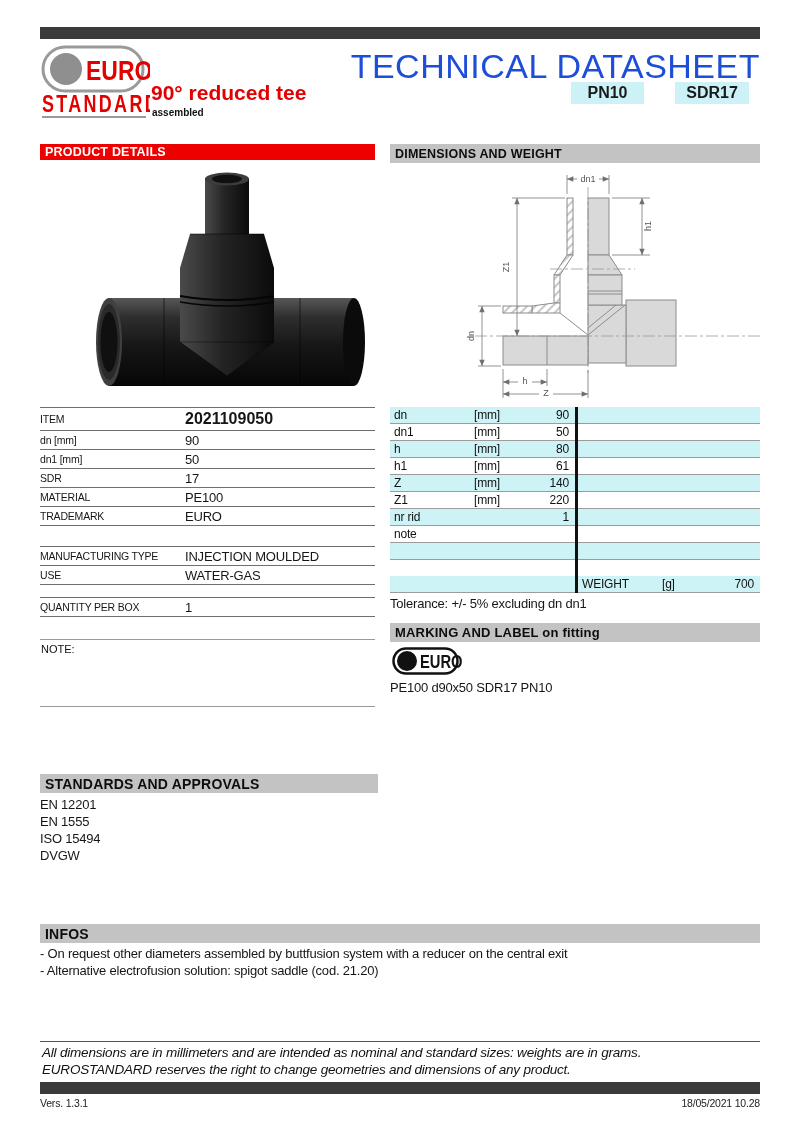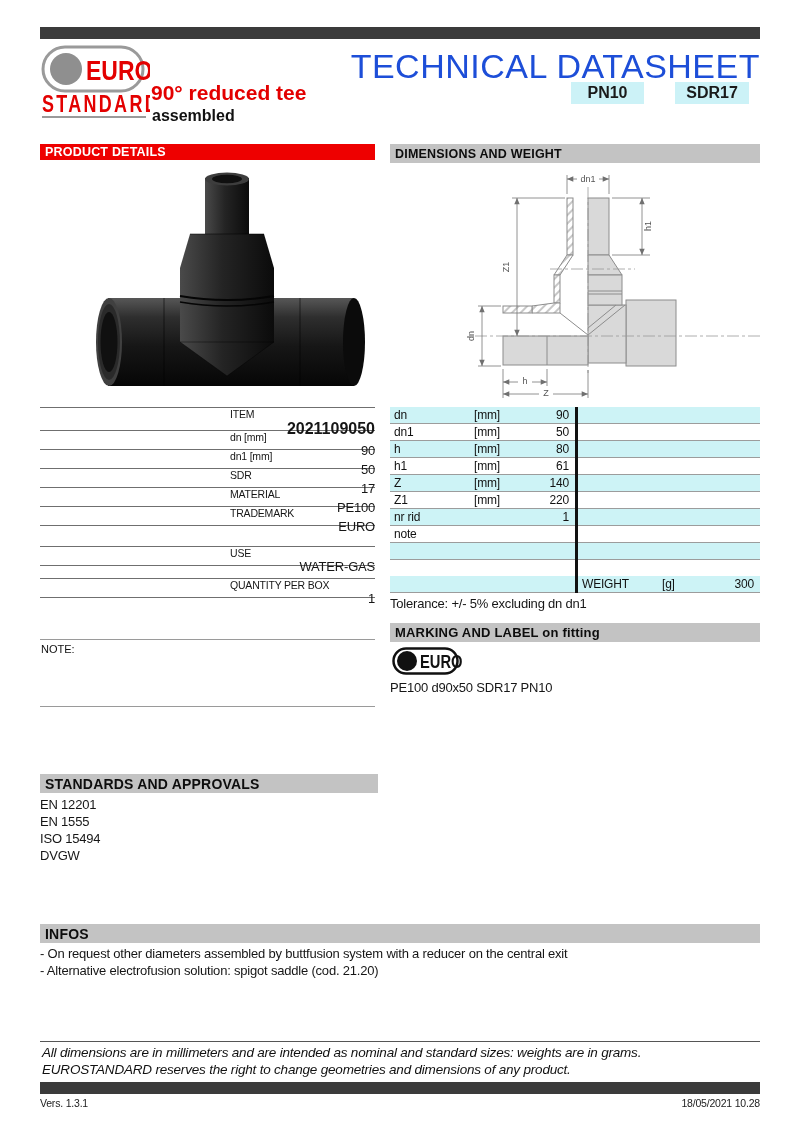--- a/index.html
+++ b/index.html
@@ -5,24 +5,24 @@
   html,body{margin:0;padding:0;background:#fff;}
   body{width:800px;height:1131px;position:relative;font-family:"Liberation Sans",sans-serif;color:#111;overflow:hidden;}
   .abs{position:absolute;}
   .bar-dark{background:#3b3b3b;}
   .sec-bar{font-weight:bold;font-size:12.5px;display:flex;align-items:center;padding-left:5px;letter-spacing:0.2px;box-sizing:border-box;}
   .sec-red{background:#ee0000;color:#fff;}
   .sec-gray{background:#c3c3c3;color:#0d0d0d;}
   .doc-title{font-size:34px;color:#1d4ed8;letter-spacing:0.5px;white-space:nowrap;}
   .badge{background:#ccf2f7;color:#1a1a1a;font-weight:bold;font-size:16px;display:flex;align-items:center;justify-content:center;}
   .prod-title{color:#e30000;font-weight:bold;font-size:21px;white-space:nowrap;}
-  .prod-sub{color:#111;font-weight:bold;font-size:16px;}
+  .prod-sub{color:#111;font-weight:bold;font-size:10px;}
   
   .itable{width:335px;}
-  .itr{display:flex;align-items:flex-end;border-top:1px solid #6f6f6f;height:18px;flex-direction:column;}
+  .itr{display:flex;align-items:center;border-top:1px solid #6f6f6f;height:18px;}
   .itr.first{height:22px;}
   .itr.last{border-bottom:1px solid #6f6f6f;}
   .it-label{width:145px;font-size:10.5px;color:#161616;letter-spacing:-0.2px;}
   .it-value{font-size:13px;color:#161616;letter-spacing:-0.2px;}
   .itr.first .it-value{font-size:16px;font-weight:bold;letter-spacing:0;}
   .it-spacer{border-top:1px solid #6f6f6f;}
   
   .dtable{width:370px;display:flex;}
   .dcol-l{width:185px;}
   .ddiv{width:3px;background:#111;}
@@ -183,20 +183,24 @@
   <div class="itr">
     <div class="it-label">MATERIAL</div>
     <div class="it-value">PE100</div>
   </div>
   <div class="itr">
     <div class="it-label">TRADEMARK</div>
     <div class="it-value">EURO</div>
   </div>
   <div class="it-spacer" style="height:20px;"></div>
   <div class="itr">
+    <div class="it-label">MANUFACTURING TYPE</div>
+    <div class="it-value">INJECTION MOULDED</div>
+  </div>
+  <div class="itr">
     <div class="it-label">USE</div>
     <div class="it-value">WATER-GAS</div>
   </div>
   <div class="it-spacer" style="height:12px;"></div>
   <div class="itr last">
     <div class="it-label">QUANTITY PER BOX</div>
     <div class="it-value">1</div>
   </div>
 </div>
 
@@ -254,21 +258,21 @@
     <div class="dtr"></div>
     <div class="dtr cyan"></div>
     <div class="dtr"></div>
     <div class="dtr cyan"></div>
     <div class="dtr"></div>
     <div class="dtr cyan"></div>
     <div class="dtr" style="border-bottom:none;"></div>
     <div class="dtr cyan">
       <div class="d-name">WEIGHT</div>
       <div class="d-unit">[g]</div>
-      <div class="d-val">300</div>
+      <div class="d-val">700</div>
     </div>
   </div>
 </div>
 
 <div class="abs plain-13" style="left:390px;top:596px;">Tolerance: +/- 5% excluding dn dn1</div>
 
 <div class="abs sec-bar sec-gray" style="left:390px;top:623px;width:370px;height:19px;font-size:13px;">MARKING AND LABEL on fitting</div>
 <svg class="abs" style="left:392px;top:647px;" width="78" height="29" viewBox="0 0 78 29">
   <rect x="1.5" y="1.5" width="64" height="25" rx="12.5" fill="none" stroke="#111" stroke-width="2.5"></rect>
   <circle cx="15" cy="14" r="10" fill="#111"></circle>

